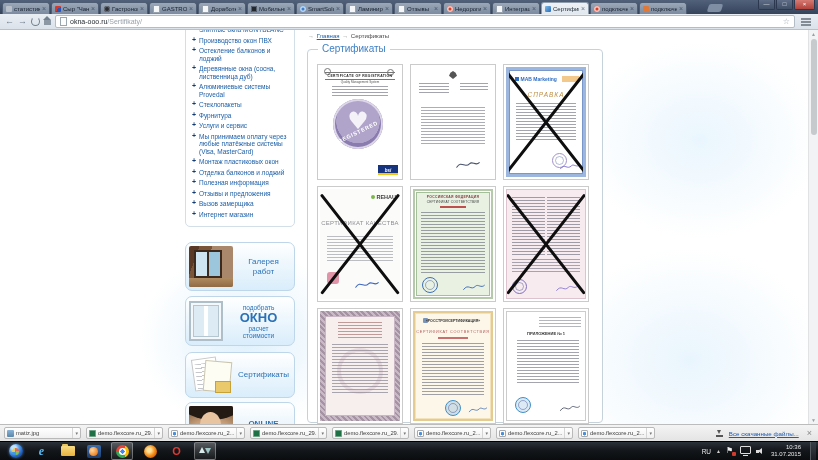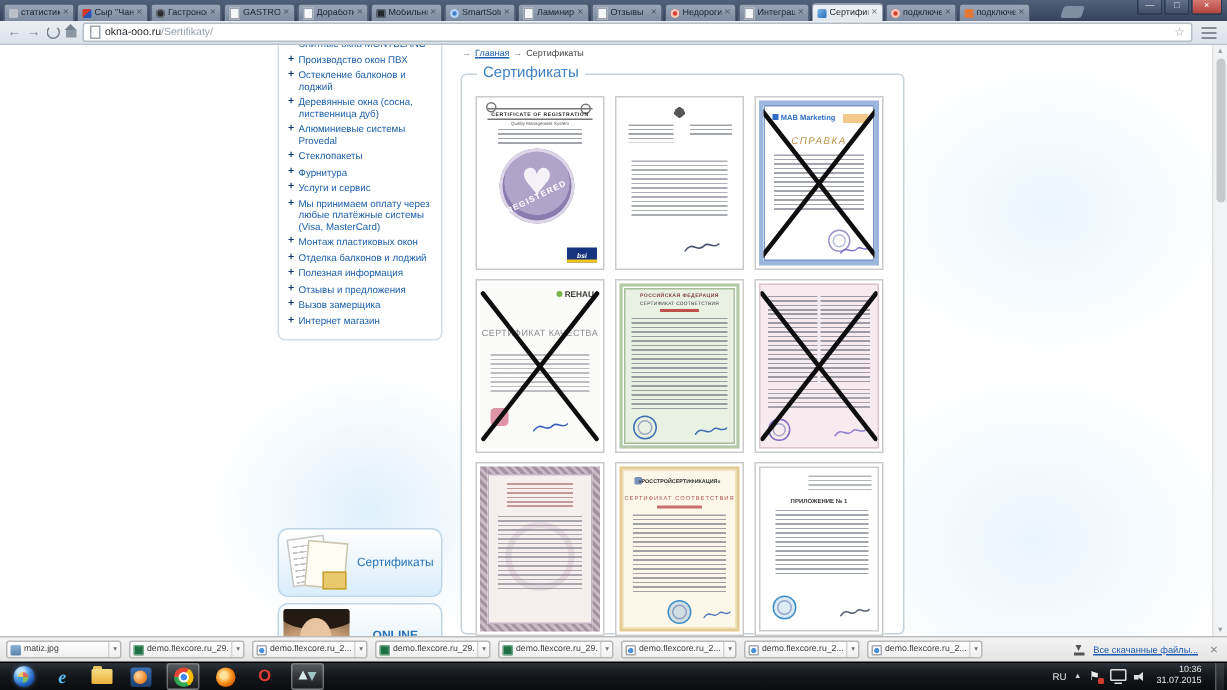--- a/index.html
+++ b/index.html
@@ -426,21 +426,37 @@
 
         <a class="menu-item">Полезная информация</a>
 
         <a class="menu-item">Отзывы и предложения</a>
 
         <a class="menu-item">Вызов замерщика</a>
 
         <a class="menu-item">Интернет магазин</a>
       </div>
 
-
+    <div class="widget" id="w-gallery">
+      <span class="img-room"></span>
+      <span class="w-label">
+        <span>Галерея</span><br>
+        <span>работ</span>
+      </span>
+    </div>
+
+    <div class="widget" id="w-okno">
+      <span class="img-window"></span>
+      <span class="w-label">
+        <span class="small">подобрать</span>
+        <span class="big">ОКНО</span>
+        <span class="small">расчет</span>
+        <span class="small">стоимости</span>
+      </span>
+    </div>
 
     <div class="widget" id="w-certs">
       <span class="img-docs">
           <span class="seal-gold"></span>
         </span>
       <span class="w-label">Сертификаты</span>
     </div>
 
     <div class="widget" id="w-online">
       <span class="img-face"></span>

